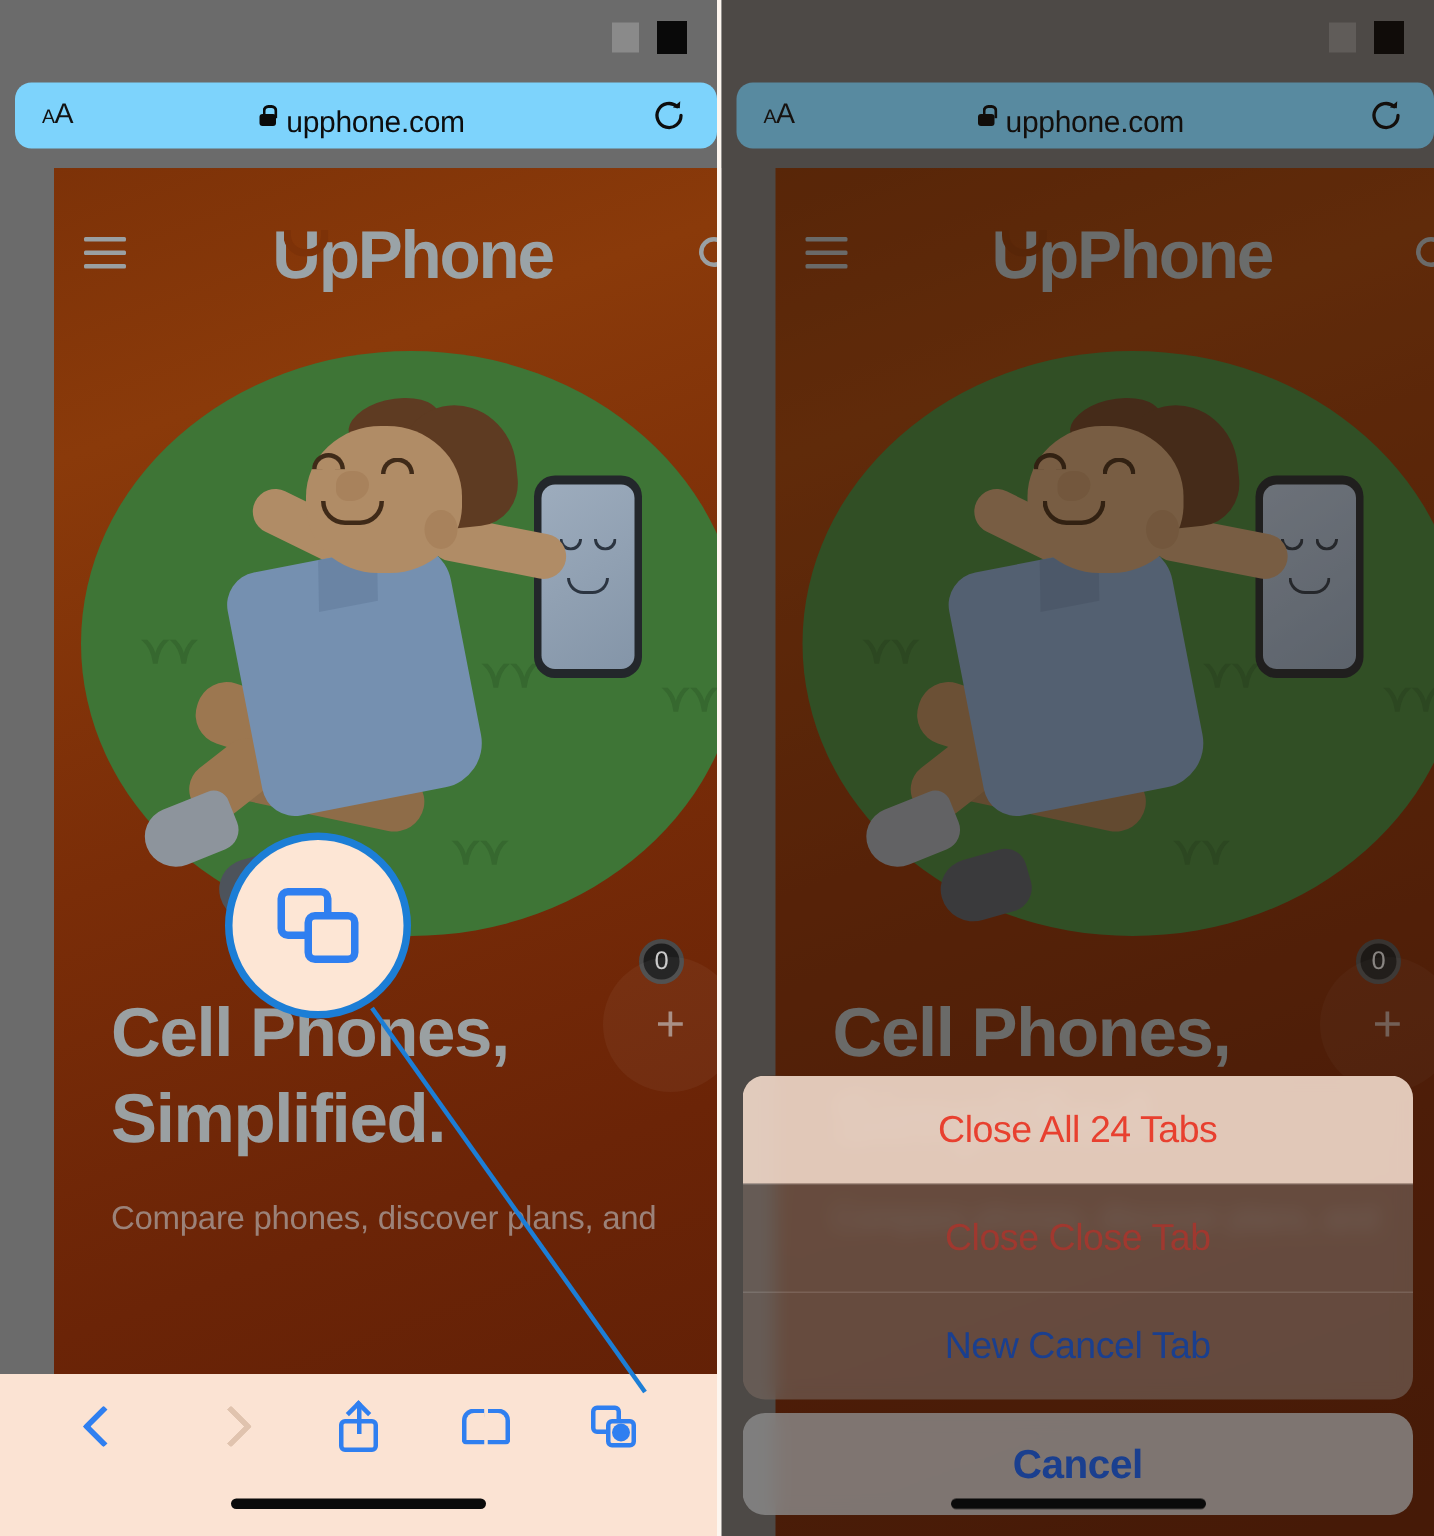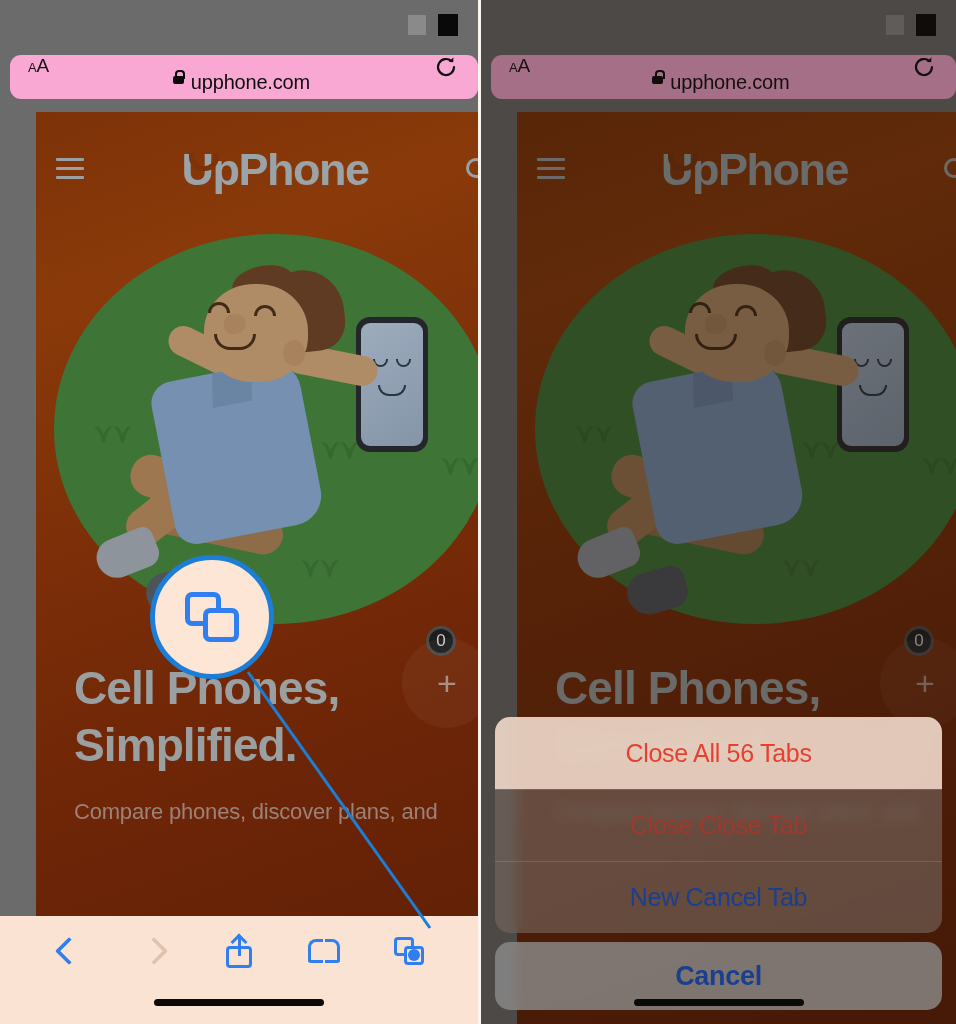--- a/index.html
+++ b/index.html
@@ -12,21 +12,21 @@
   .panel.right { border-left:3px solid #fdf6ef; }
 
   
   .chrome-top { position:absolute; top:0; left:0; width:100%; height:112px;
     background:#6b6b6b; z-index:30; }
   .status-row { position:absolute; top:14px; right:20px; display:flex; gap:12px; align-items:center; }
   .sq-grey { width:18px; height:20px; background:#8a8a8a; }
   .sq-black { width:20px; height:22px; background:#090909; }
 
   .addr-bar { position:absolute; left:10px; right:0; top:55px; height:44px;
-    background:#f9a8d4; border-radius:11px; display:flex; }
+    background:#7dd3fc; border-radius:11px; display:flex; align-items:center; }
   .aa { margin-left:18px; color:#121212; font-weight:500; letter-spacing:-.3px; }
   .aa .s { font-size:13px; } .aa .b { font-size:19px; }
   .addr-center { flex:1; display:flex; align-items:center; justify-content:center; gap:7px; }
   .lock { width:11px; height:14px; position:relative; }
   .lock::before { content:""; position:absolute; bottom:0; left:0; width:11px; height:8px;
     background:#0a0a0a; border-radius:2px; }
   .lock::after { content:""; position:absolute; top:0; left:2.5px; width:6px; height:7px;
     border:2px solid #0a0a0a; border-bottom:none; border-radius:4px 4px 0 0; }
   .url { font-size:20px; color:#0d0d0d; letter-spacing:-.2px;margin-top:11px; }
   .reload { margin-right:20px; }
@@ -370,21 +370,21 @@
         <div class="h1">Simplified.</div>
         <div class="sub">Compare phones, discover plans, and</div>
       </div>
     </div>
 
     <div class="dim"></div>
 
     <div class="sheet-wrap">
       <div class="sheet">
         <div class="sheet-item hl" style="color:#e8402f">
-          <span>Close All 56 Tabs</span>
+          <span>Close All 24 Tabs</span>
         </div>
         <div class="sheet-item" style="color:#a0382f">
           <span>Close Close Tab</span>
         </div>
         <div class="sheet-item" style="color:#1a3f8f">
           <span>New Cancel Tab</span>
         </div>
       </div>
       <div class="cancel">
         <span>Cancel</span>

